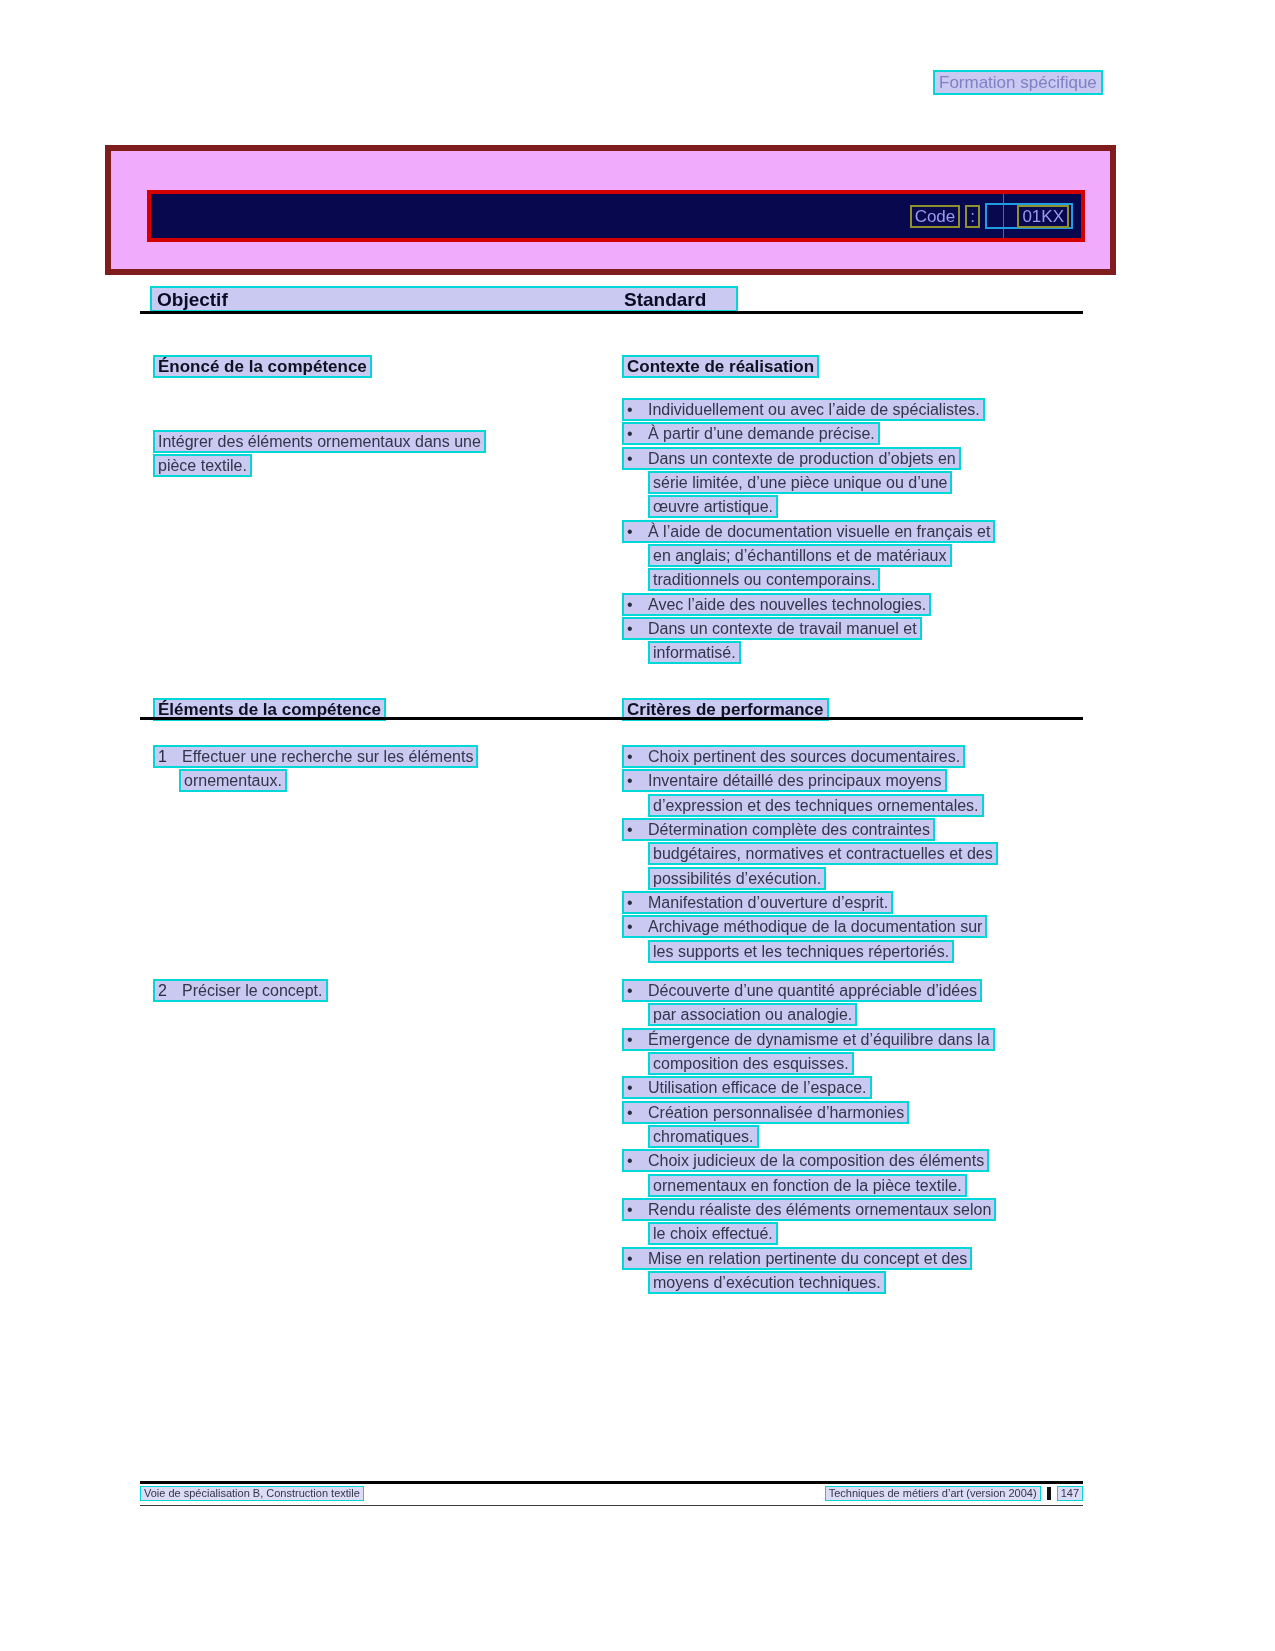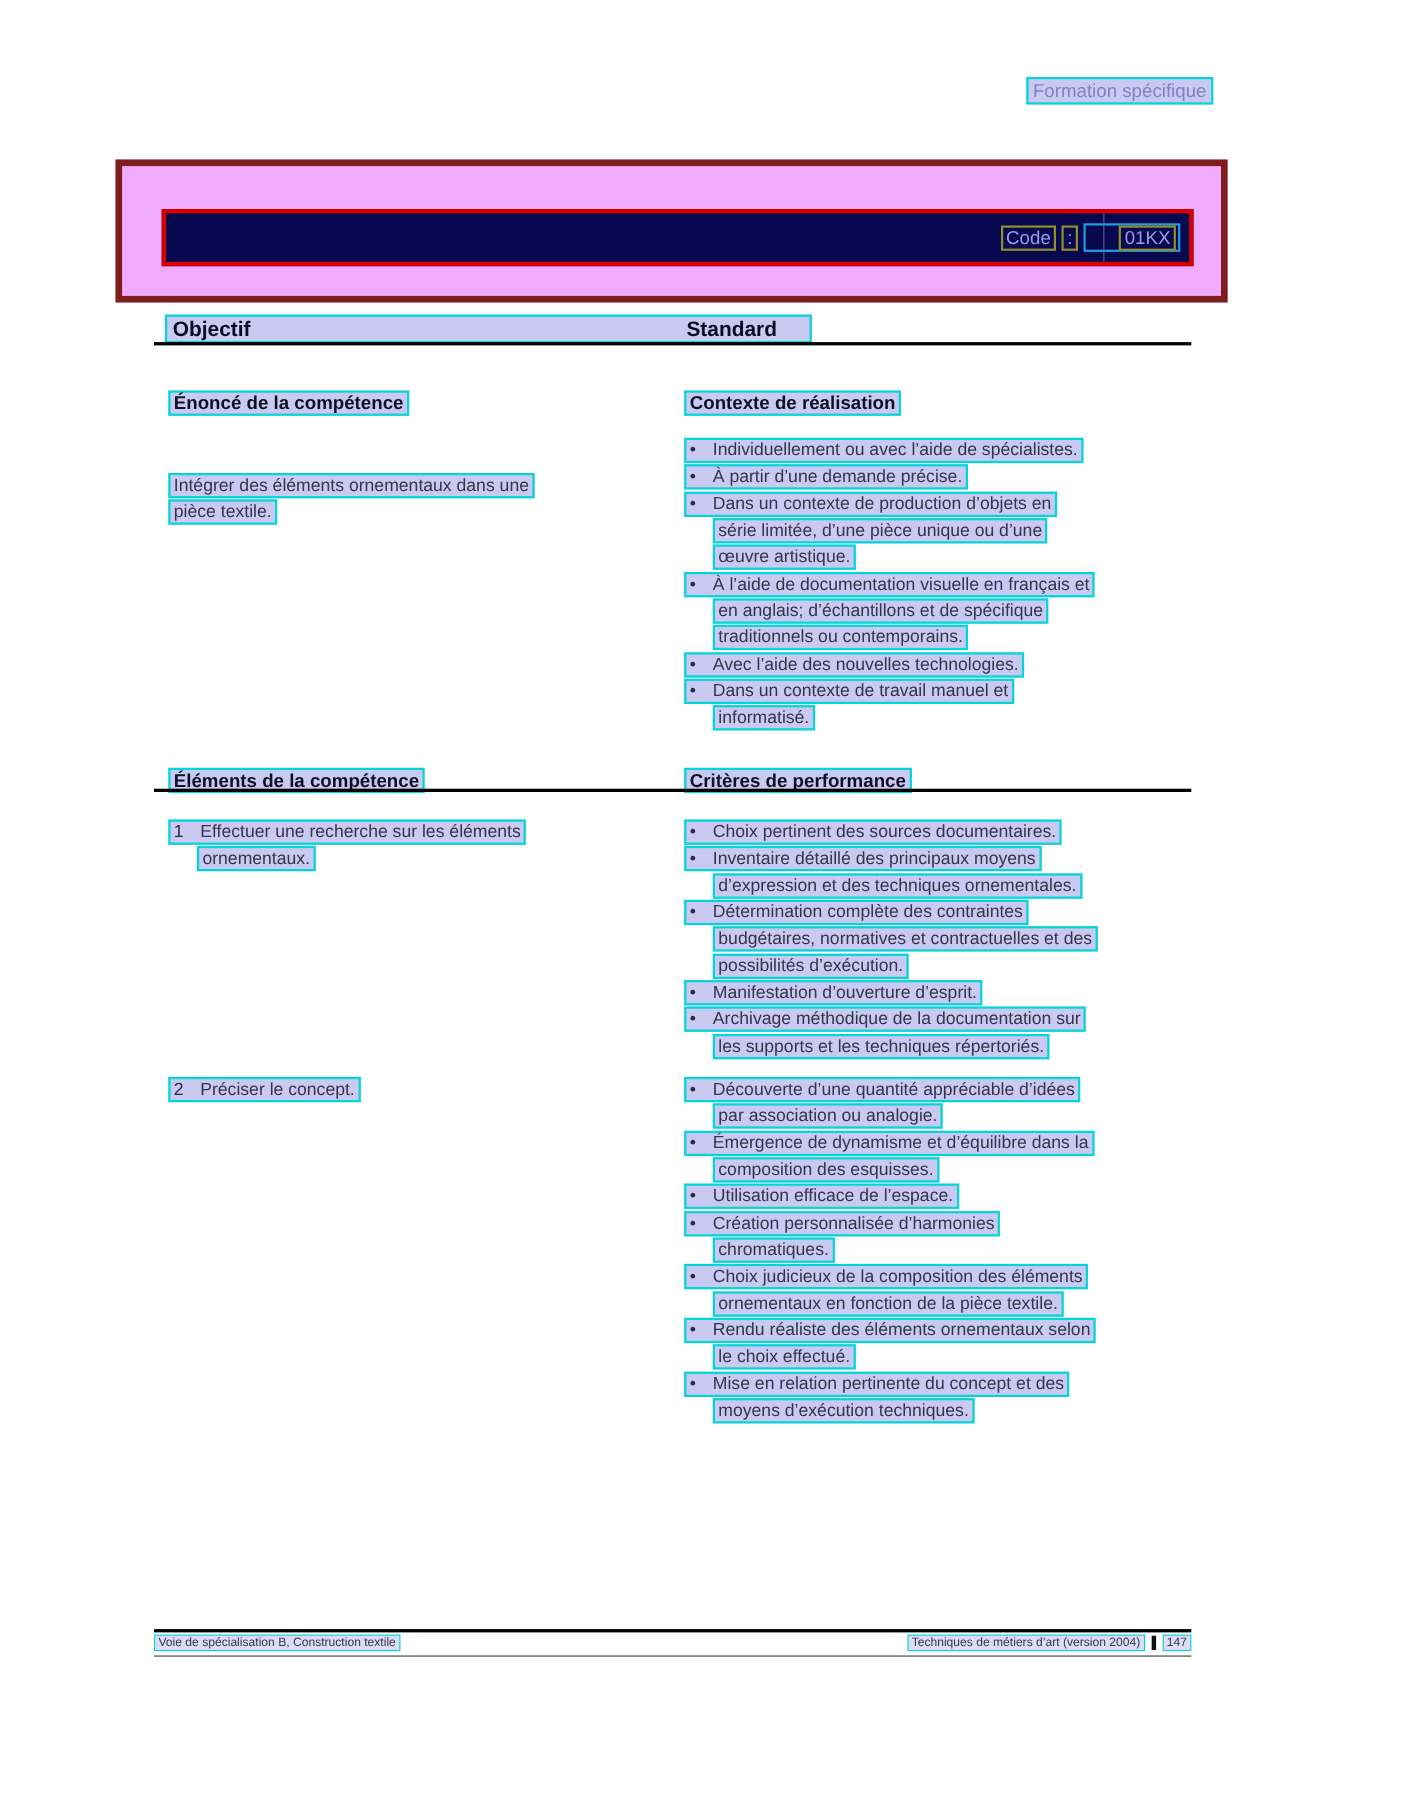--- a/index.html
+++ b/index.html
@@ -118,21 +118,21 @@
       <div class="bl"><span class="hl">Intégrer des éléments ornementaux dans une</span></div>
       <div class="bl"><span class="hl">pièce textile.</span></div>
     </div>
   <div class="colR" style="top:398px;">
       <div class="bl"><span class="hl"><span class="marker">•</span>Individuellement ou avec l’aide de spécialistes.</span></div>
       <div class="bl"><span class="hl"><span class="marker">•</span>À partir d’une demande précise.</span></div>
       <div class="bl"><span class="hl"><span class="marker">•</span>Dans un contexte de production d’objets en</span></div>
       <div class="bl cont"><span class="hl">série limitée, d’une pièce unique ou d’une</span></div>
       <div class="bl cont"><span class="hl">œuvre artistique.</span></div>
       <div class="bl"><span class="hl"><span class="marker">•</span>À l’aide de documentation visuelle en français et</span></div>
-      <div class="bl cont"><span class="hl">en anglais; d’échantillons et de spécifique</span></div>
+      <div class="bl cont"><span class="hl">en anglais; d’échantillons et de matériaux</span></div>
       <div class="bl cont"><span class="hl">traditionnels ou contemporains.</span></div>
       <div class="bl"><span class="hl"><span class="marker">•</span>Avec l’aide des nouvelles technologies.</span></div>
       <div class="bl"><span class="hl"><span class="marker">•</span>Dans un contexte de travail manuel et</span></div>
       <div class="bl cont"><span class="hl">informatisé.</span></div>
     </div>
 
   <div class="colL sec-h" style="top:698px;">
     <span class="hl">Éléments de la compétence</span>
   </div>
   <div class="colR sec-h" style="top:698px;">

